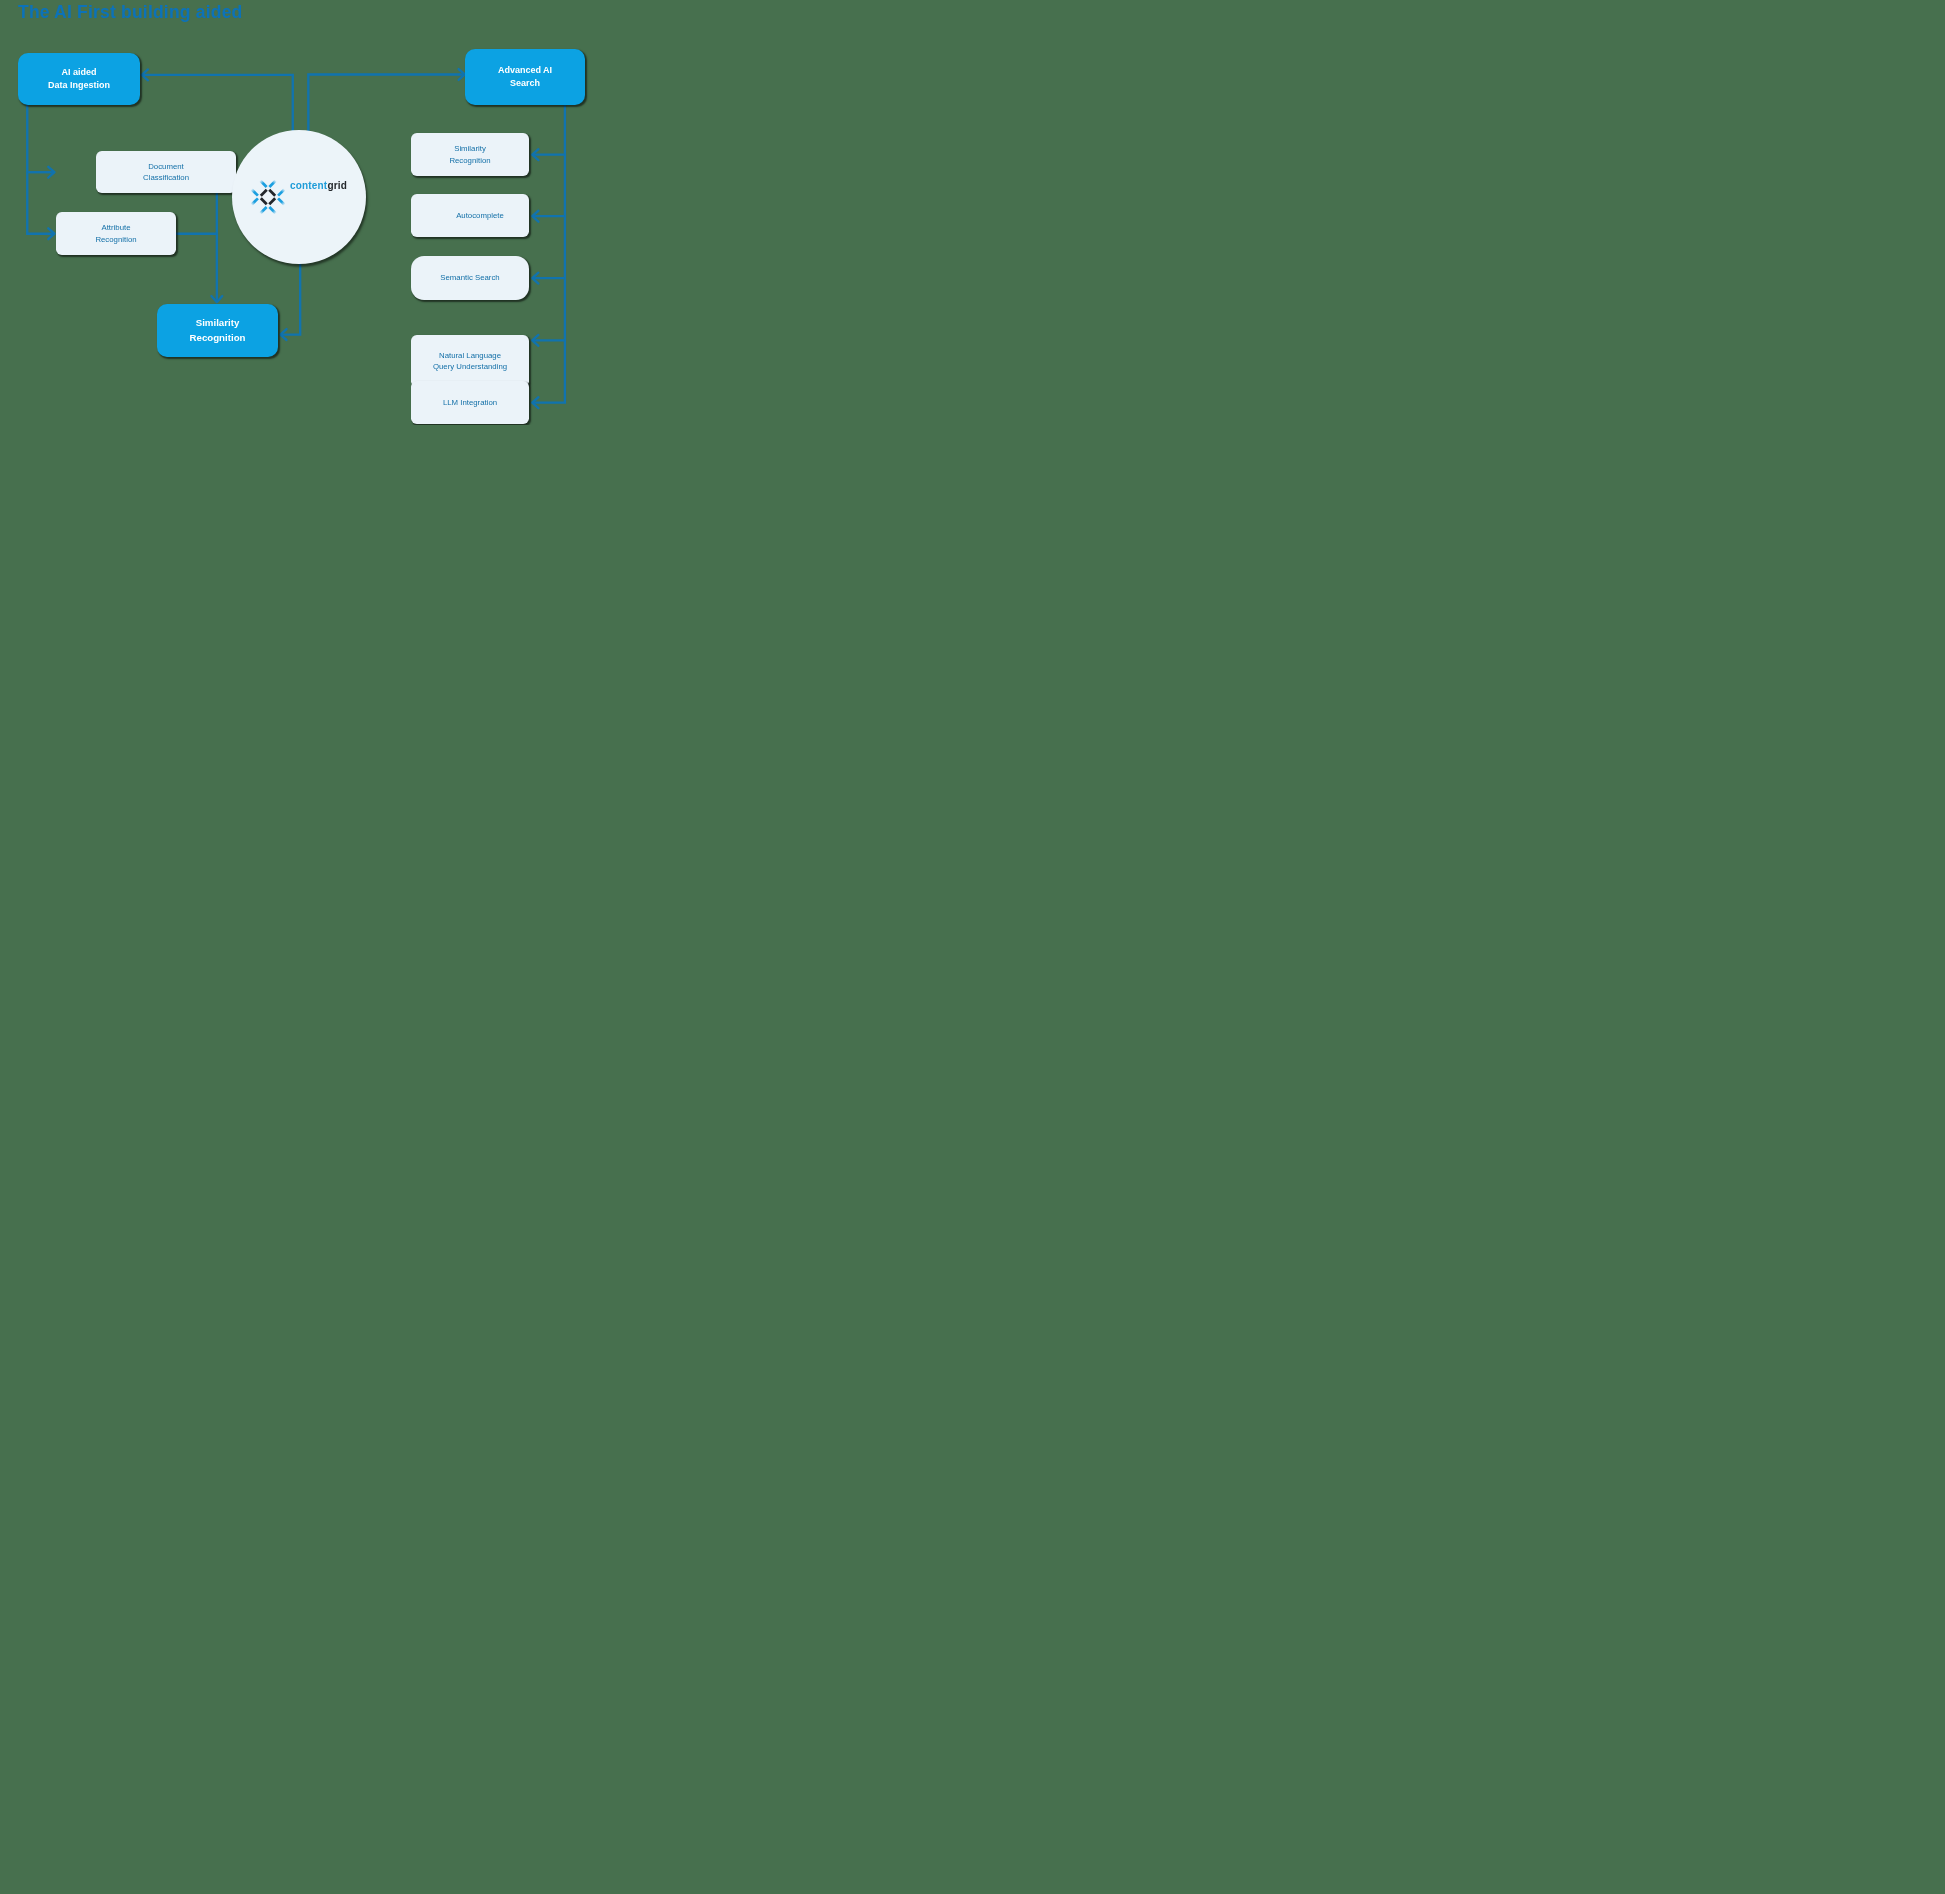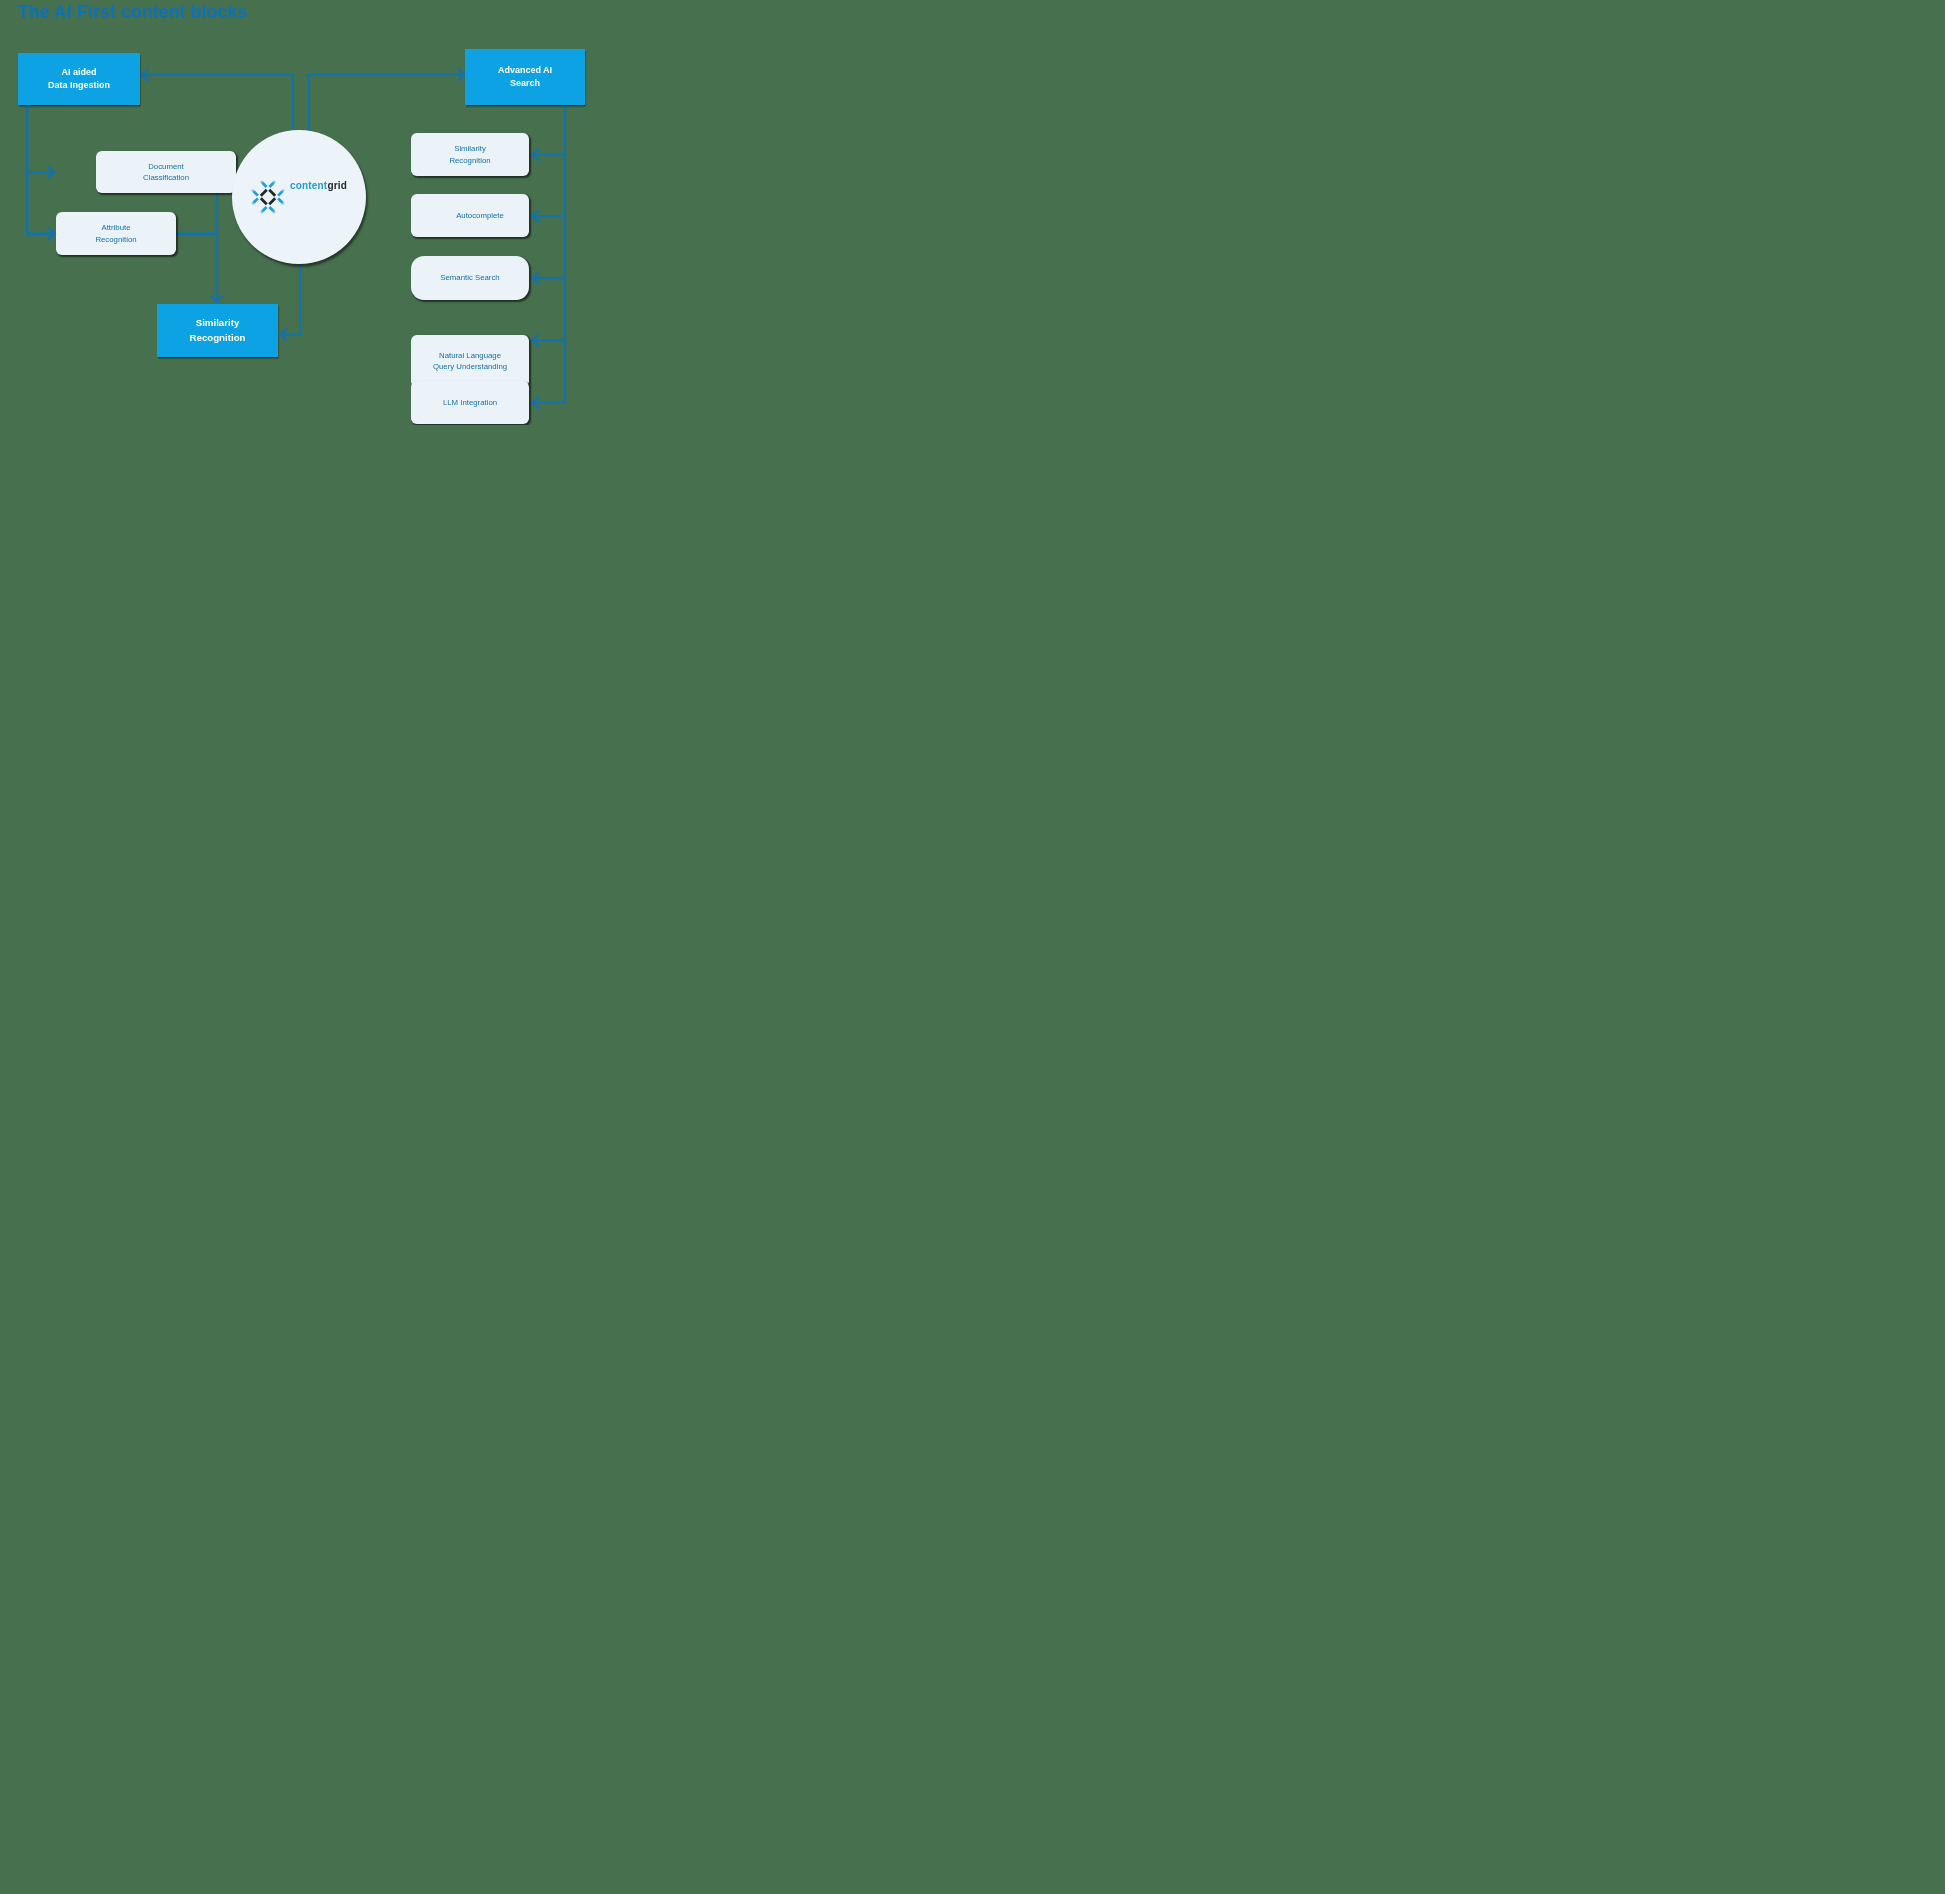--- a/index.html
+++ b/index.html
@@ -23,21 +23,21 @@
     display:flex;align-items:center;justify-content:center;
     text-align:center;
     white-space:pre-line;
     box-sizing:border-box;
   }
   .node-primary{
     background:#0CA2E3;
     color:#FFFFFF;
     font-weight:bold;
     font-size:9px;line-height:1.5;
-    border-radius:0;
+    border-radius:10px;
     box-shadow:1.2px 1.9px 1.6px rgba(0,0,0,0.55);
   }
   .node-secondary{
     background:#EBF3F9;
     color:#1470A8;
     font-weight:500;
     font-size:7.8px;line-height:1.45;
     border-radius:5.8px;
     box-shadow:1.2px 1.9px 1.6px rgba(0,0,0,0.55);
   }
@@ -62,21 +62,21 @@
   #n-autocomplete{left:411px;top:194px;width:118px;height:43px;padding-left:20px;}
   #n-semsearch{left:411px;top:256px;width:118px;height:44px;border-radius:13px;}
   #n-nlq{left:411px;top:318px;width:118px;height:52px;margin-top:17px;}
   #n-llm{left:411px;top:381px;width:118px;height:43px;}
 </style>
 </head>
 <body>
 
 <div class="canvas">
 
-  <h1 class="page-title">The AI First content blocks</h1>
+  <h1 class="page-title">The AI First building aided</h1>
 
   <svg class="wires" width="598" height="425" viewBox="0 0 1536 1091">
 
     <g>
       <path class="wire" d="M 752,345 V 192 H 364"></path>
       <polyline class="arrowhead" points="380,178 364,192 380,206"></polyline>
     </g>
 
     <g>
       <path class="wire" d="M 792,345 V 191 H 1194"></path>

